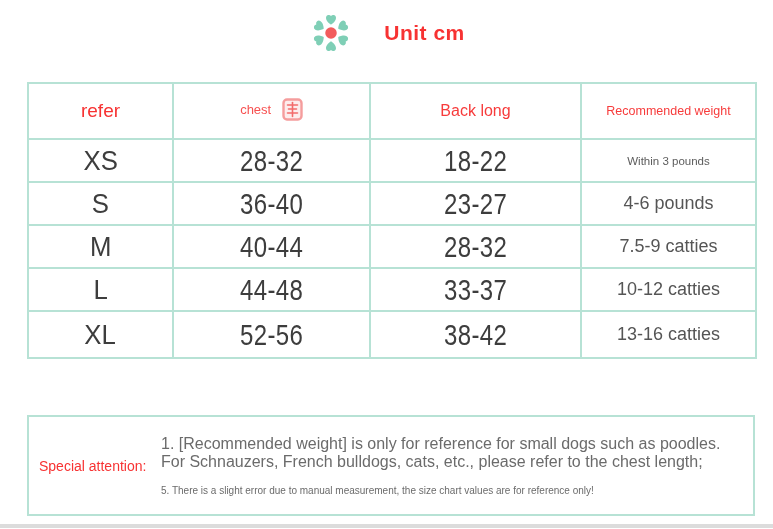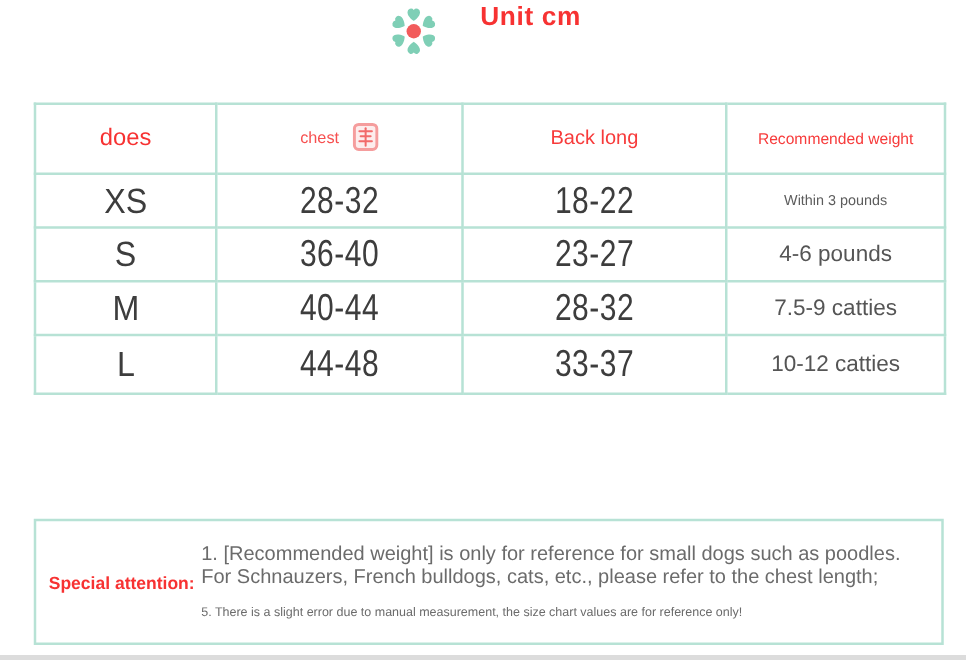--- a/index.html
+++ b/index.html
@@ -6,21 +6,21 @@
   body{
     width:773px;height:529px;
     background:#ffffff;
     font-family:"Liberation Sans",sans-serif;
     position:relative;
     overflow:hidden;
   }
   
   .top-header{
     position:absolute;left:0;top:0;width:773px;height:64px;
-    display:flex;justify-content:center;gap:30px;
+    display:flex;align-items:center;justify-content:center;gap:30px;
     padding-top:2px;box-sizing:border-box;
   }
   .flower{width:46px;height:46px;flex:0 0 auto;}
   .page-title{
     color:#f73232;font-size:21px;font-weight:bold;letter-spacing:0.5px;
   }
   
   .size-table{
     position:absolute;left:27px;top:82px;width:728px;
     border-collapse:collapse;table-layout:fixed;
@@ -49,21 +49,21 @@
     display:inline-block;vertical-align:middle;margin-left:7px;margin-top:-3px;
   }
   
   .notes-box{
     position:absolute;left:27px;top:415px;width:728px;height:101px;
     border:2px solid #b7e2d5;box-sizing:border-box;
     display:flex;align-items:center;
   }
   .notes-label{
     flex:0 0 122px;padding-left:10px;
-    color:#f73232;font-size:14px;font-weight:bold;
+    color:#f73232;font-size:14px;font-weight:normal;
   }
   .notes-items{flex:1;padding-right:6px;}
   .notes-items p{
     margin:0 0 13px 0;color:#6b6b6b;font-size:16px;line-height:1.15;
   }
   .notes-items p:last-child{margin-bottom:0;font-size:10px;}
   
   .bottom-line{
     position:absolute;left:0;top:524px;width:773px;height:4px;
     background:#dcdcdc;
@@ -101,21 +101,21 @@
 
 <table class="size-table">
   <colgroup>
     <col style="width:145px">
       <col style="width:197px">
       <col style="width:211px">
       <col style="width:175px">
   </colgroup>
   <thead>
     <tr>
-      <th class="th-size">does</th>
+      <th class="th-size">refer</th>
       <th class="th-chest">
         <span>chest</span>
         <svg class="stamp" width="21" height="23" viewBox="0 0 21 23" xmlns="http://www.w3.org/2000/svg">
           <rect x="1.5" y="1.5" width="18" height="20" rx="3.5" fill="#fdeded" stroke="#f59d9d" stroke-width="2.4"></rect>
           <g stroke="#f26b6b" stroke-width="1.6" stroke-linecap="round">
             <line x1="5.5" y1="7" x2="15.5" y2="7"></line>
             <line x1="6.5" y1="11" x2="14.5" y2="11"></line>
             <line x1="5.5" y1="15" x2="15.5" y2="15"></line>
             <line x1="10.5" y1="4.5" x2="10.5" y2="18.5"></line>
           </g>
@@ -143,20 +143,26 @@
       <td class="c-num"><span class="cond">40-44</span></td>
       <td class="c-num"><span class="cond">28-32</span></td>
       <td class="c-weight">7.5-9 catties</td>
     </tr>
     <tr>
       <td class="c-size"><span class="cond">L</span></td>
       <td class="c-num"><span class="cond">44-48</span></td>
       <td class="c-num"><span class="cond">33-37</span></td>
       <td class="c-weight">10-12 catties</td>
     </tr>
+    <tr>
+      <td class="c-size"><span class="cond">XL</span></td>
+      <td class="c-num"><span class="cond">52-56</span></td>
+      <td class="c-num"><span class="cond">38-42</span></td>
+      <td class="c-weight">13-16 catties</td>
+    </tr>
   </tbody>
 </table>
 
 <div class="notes-box">
   <div class="notes-label">Special attention:</div>
   <div class="notes-items">
     <p>1. [Recommended weight] is only for reference for small dogs such as poodles. For Schnauzers, French bulldogs, cats, etc., please refer to the chest length;</p>
     <p>5. There is a slight error due to manual measurement, the size chart values are for reference only!</p>
   </div>
 </div>

